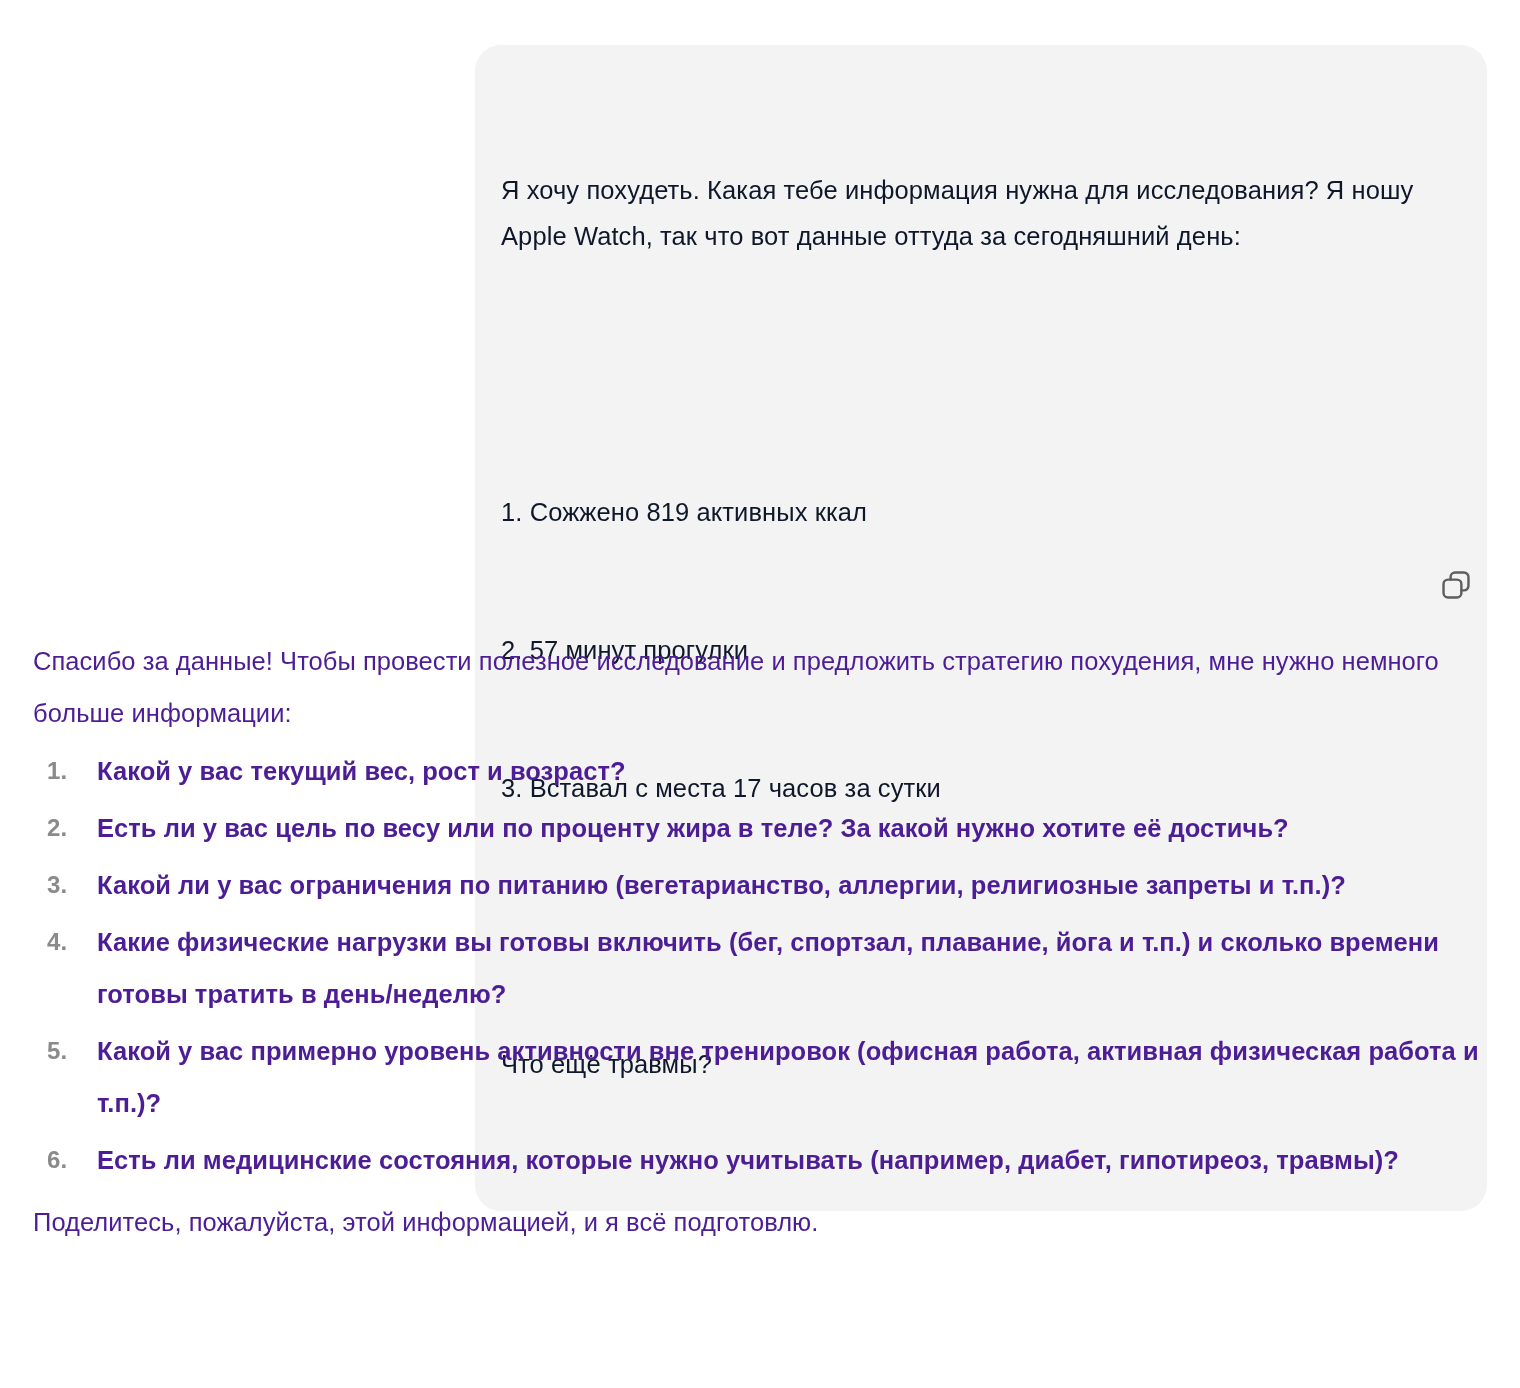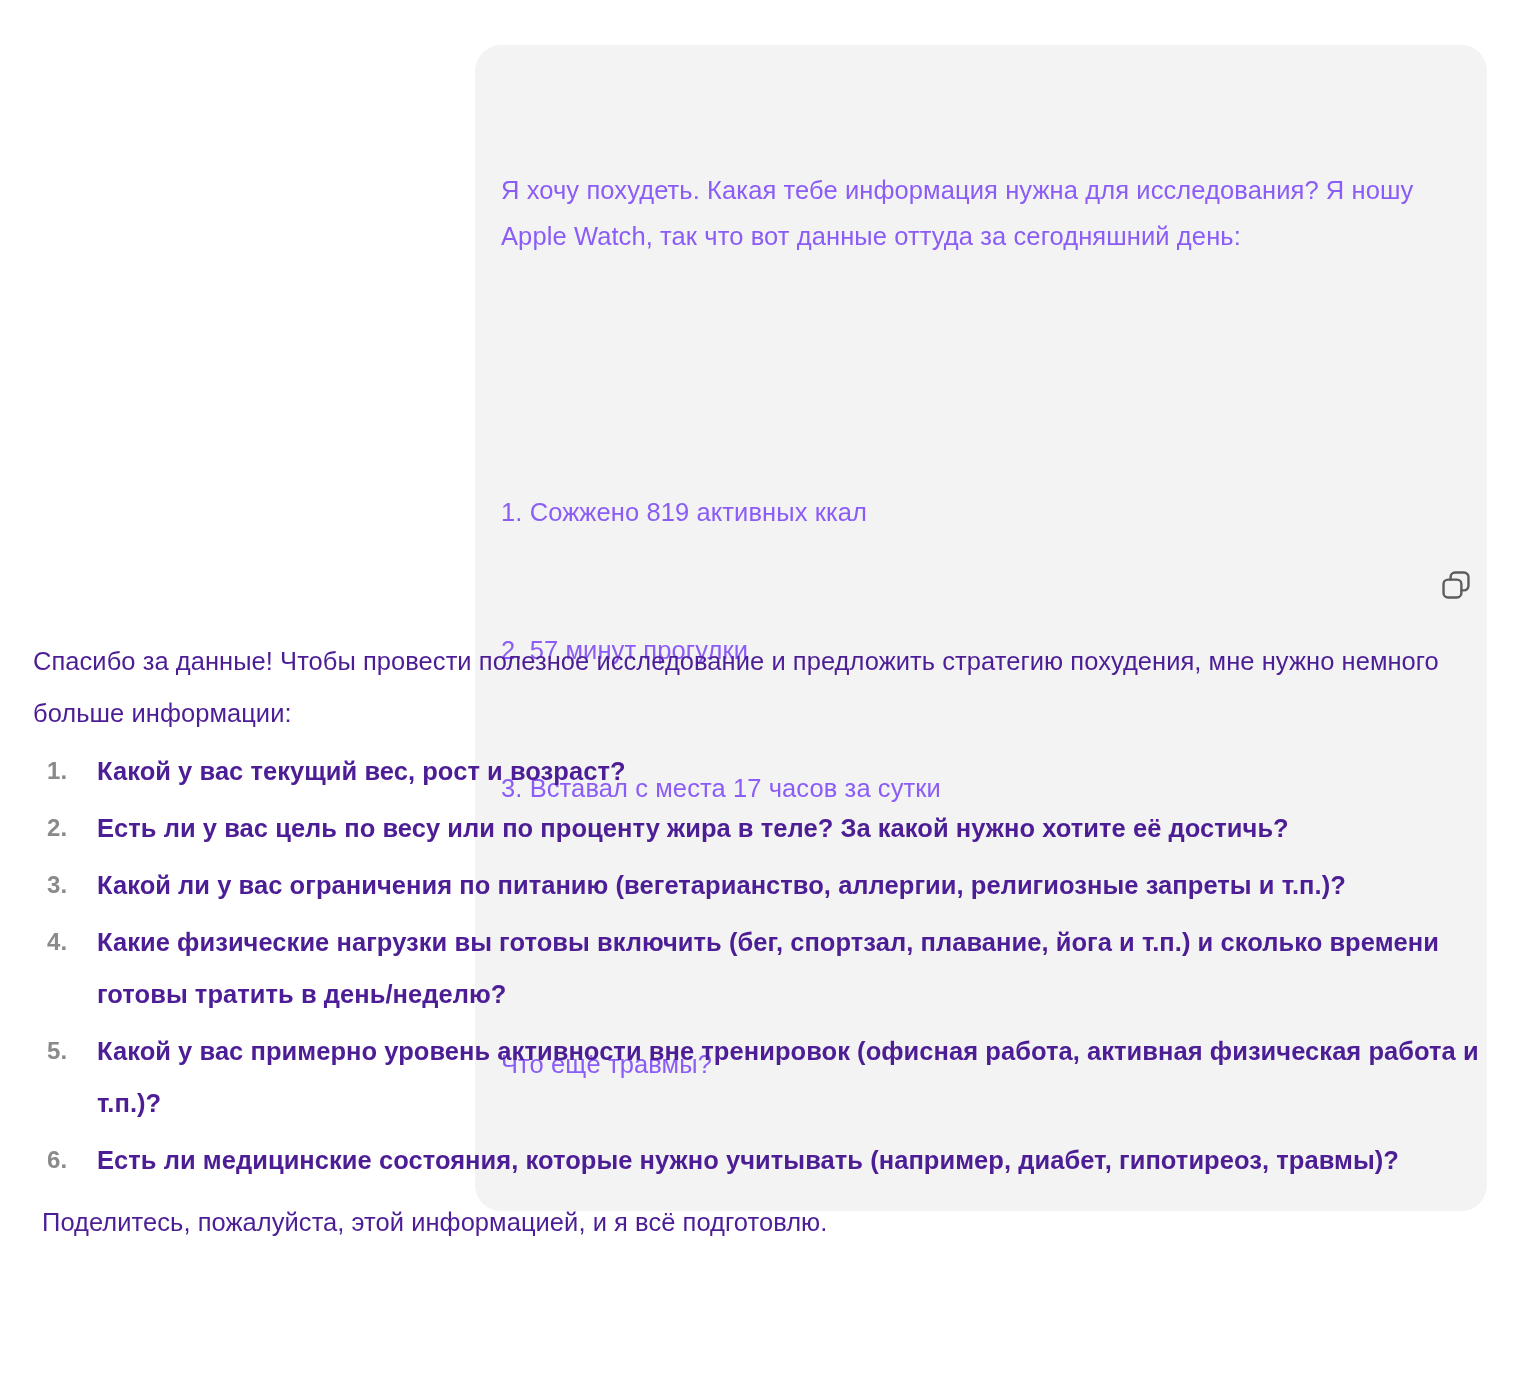--- a/index.html
+++ b/index.html
@@ -40,21 +40,21 @@
   }
 
   .user-bubble {
     background: #f3f3f3;
     border-radius: 26px;
     padding: 30px 28px 32px 26px;
     max-width: 1012px;
     box-sizing: border-box;
     font-size: 25.5px;
     line-height: 46px;
-    color: #8b5cf6;
+    color: #0f172a;
     white-space: pre-wrap;
     word-wrap: break-word;
     letter-spacing: 0.1px;
   }
 
   .user-bubble p {
     margin: 0;
   }
   .user-bubble p + p {
     margin-top: 0;
@@ -132,21 +132,21 @@
     top: 0;
     width: 40px;
     text-align: left;
     font-weight: bold;
     color: #8a8a8a;
     font-size: 24px;
     line-height: 52px;
   }
 
   .assistant-turn .outro {
-    margin: 10px 0 0 9px;
+    margin: 10px 0 0 0;
   }
 </style>
 </head>
 <body>
 
 <div class="conversation">
 
   <div class="user-turn">
     <div class="user-bubble">
       <p>Я хочу похудеть. Какая тебе информация нужна для исследования? Я ношу Apple Watch, так что вот данные оттуда за сегодняшний день:</p>

